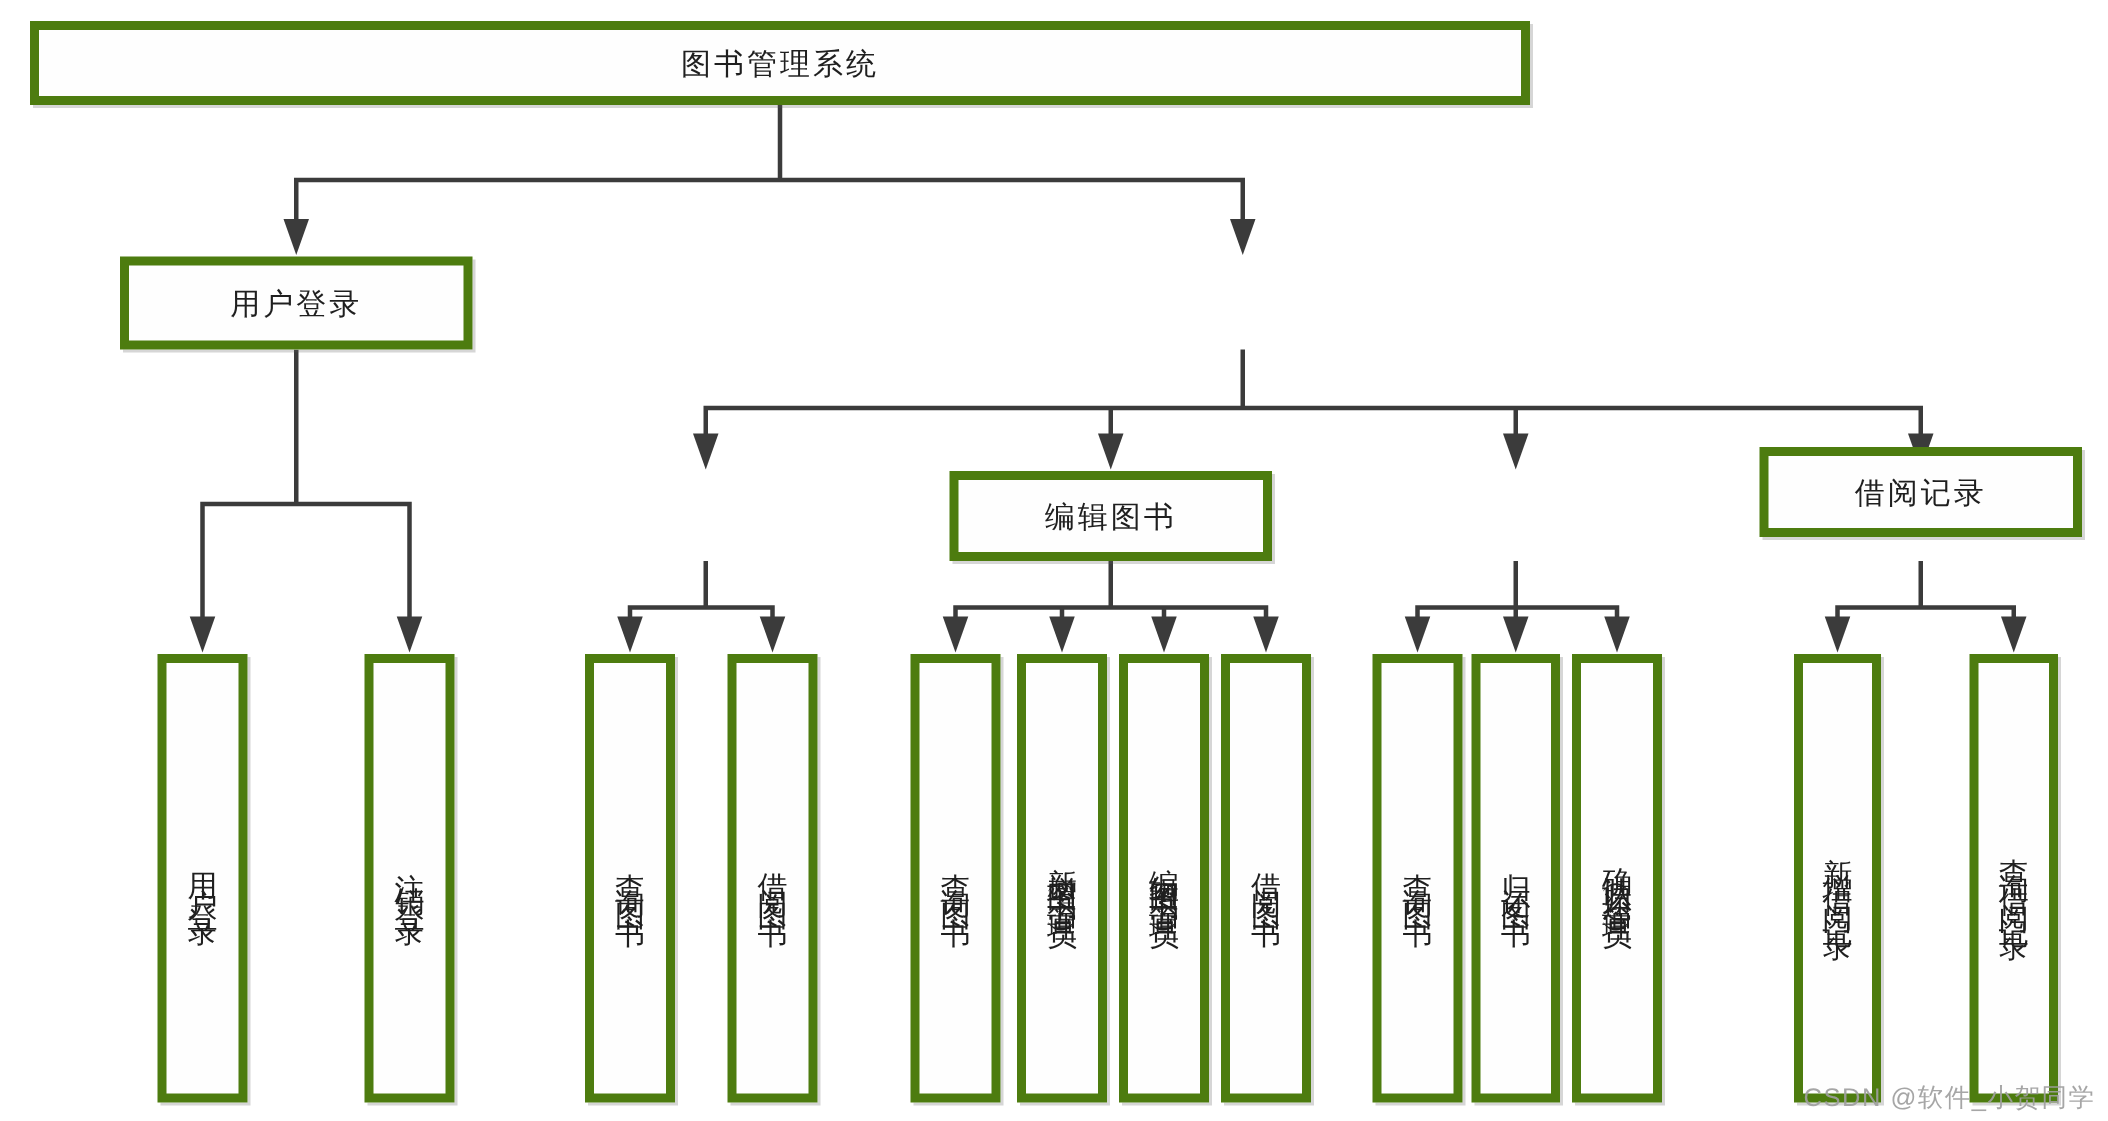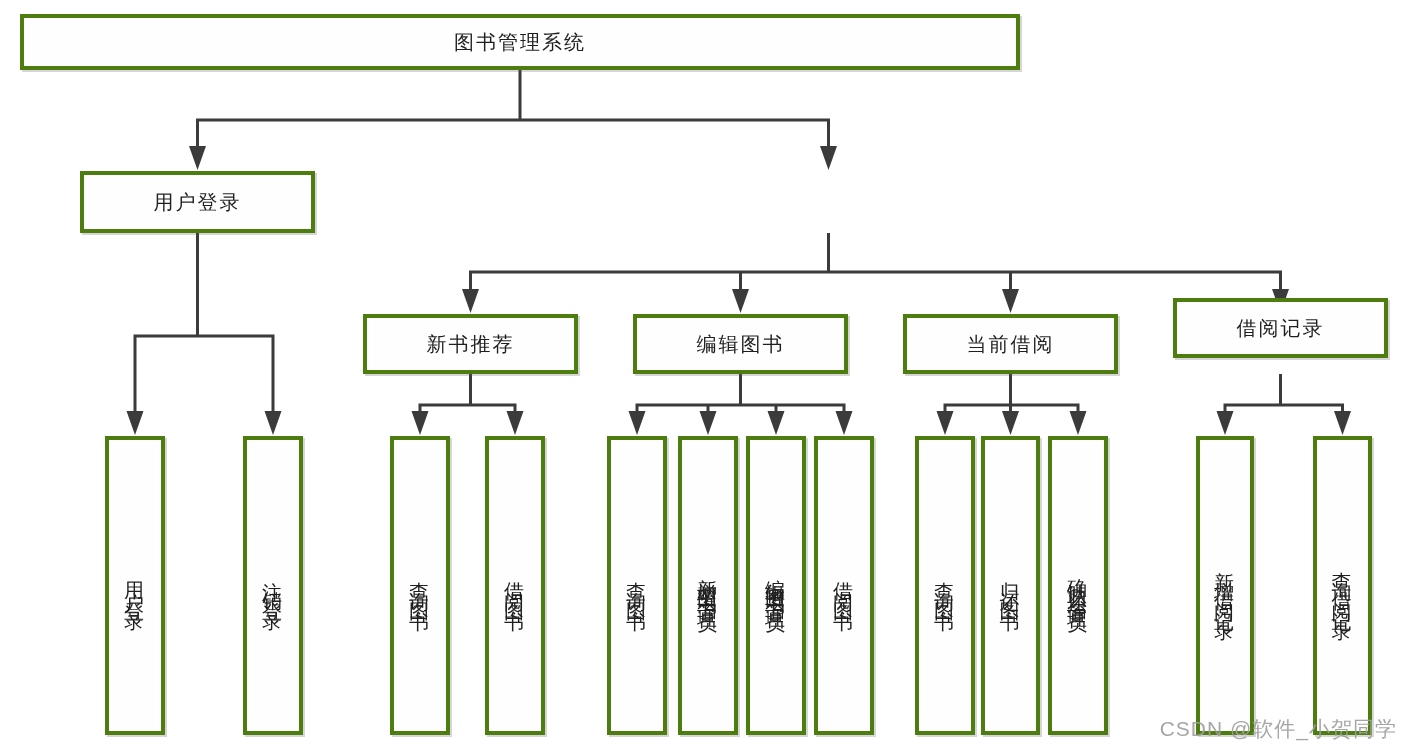--- a/index.html
+++ b/index.html
@@ -16,21 +16,21 @@
     overflow: hidden;
   }
   .connectors {
     position: absolute;
     left: 0; top: 0;
     pointer-events: none;
   }
   .node {
     position: absolute;
     box-sizing: border-box;
-    border: 4px solid #4d7c0f;
+    border: 6px solid #4d7c0f;
     background: #fefefe;
     display: flex;
     align-items: center;
     justify-content: center;
     color: #1f1f1f;
     font-size: 20px;
     letter-spacing: 2px;
     box-shadow: 2px 2px 0 rgba(90,90,90,0.25);
   }
   .leaf .vtext {
@@ -39,21 +39,21 @@
     letter-spacing: 10px;
     white-space: nowrap;
   }
   .leaf .vtext.tight {
     letter-spacing: 5px;
   }
   .watermark {
     position: absolute;
     right: 8px;
     bottom: 4px;
-    font-size: 21px;
+    font-size: 17px;
     color: rgba(158,158,158,0.92);
     letter-spacing: 1px;
     z-index: 5;
   }
 </style>
 </head>
 <body>
 
 <div class="canvas">
 
@@ -91,28 +91,22 @@
   </svg>
 
   <div class="node" style="left:20px;top:14px;width:1000px;height:56px">
     <span>图书管理系统</span>
   </div>
 
   <div class="node" style="left:80px;top:171px;width:235px;height:62px">
     <span>用户登录</span>
   </div>
 
-  <div class="node" style="left:363px;top:314px;width:215px;height:60px">
-    <span>新书推荐</span>
-  </div>
   <div class="node" style="left:633px;top:314px;width:215px;height:60px">
     <span>编辑图书</span>
-  </div>
-  <div class="node" style="left:903px;top:314px;width:215px;height:60px">
-    <span>当前借阅</span>
   </div>
   <div class="node" style="left:1173px;top:298px;width:215px;height:60px">
     <span>借阅记录</span>
   </div>
 
   <div class="node leaf" style="left:105px;top:436px;width:60px;height:299px">
     <span class="vtext">用户登录</span>
   </div>
   <div class="node leaf" style="left:243px;top:436px;width:60px;height:299px">
     <span class="vtext">注销登录</span>

